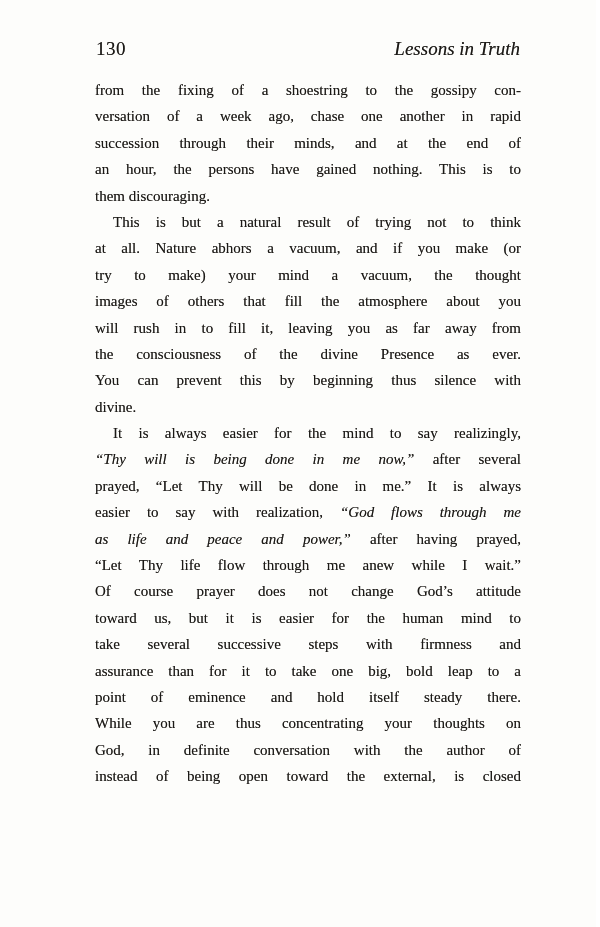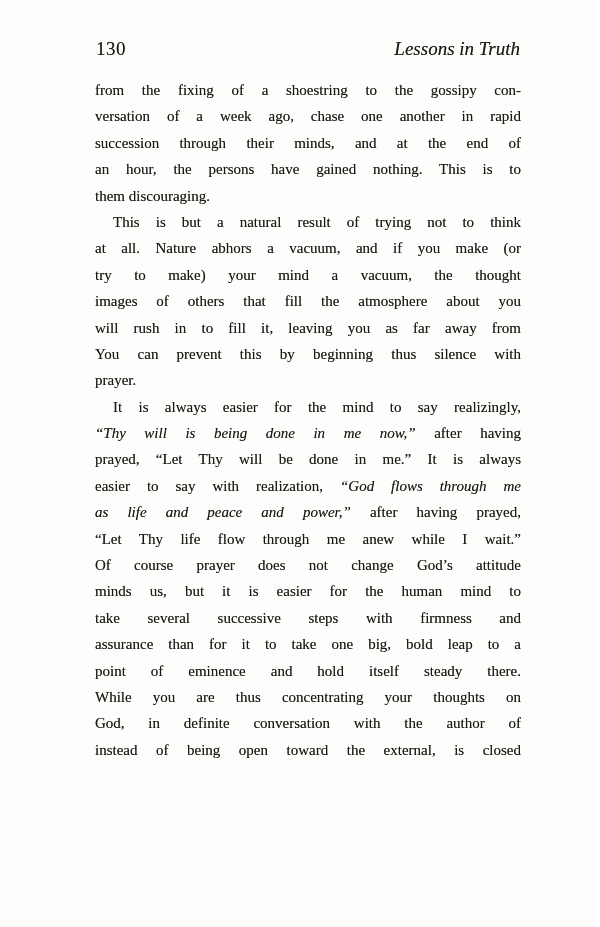--- a/index.html
+++ b/index.html
@@ -76,30 +76,31 @@
       <div class="line j"><span>from the fixing of a shoestring to the gossipy con-</span></div>
       <div class="line j"><span>versation of a week ago, chase one another in rapid</span></div>
       <div class="line j"><span>succession through their minds, and at the end of</span></div>
       <div class="line j"><span>an hour, the persons have gained nothing. This is to</span></div>
       <div class="line l"><span>them discouraging.</span></div>
       <div class="line j ind"><span>This is but a natural result of trying not to think</span></div>
       <div class="line j"><span>at all. Nature abhors a vacuum, and if you make (or</span></div>
       <div class="line j"><span>try to make) your mind a vacuum, the thought</span></div>
       <div class="line j"><span>images of others that fill the atmosphere about you</span></div>
       <div class="line j"><span>will rush in to fill it, leaving you as far away from</span></div>
+      <div class="line j"><span>the consciousness of the divine Presence as ever.</span></div>
       <div class="line j"><span>You can prevent this by beginning thus silence with</span></div>
-      <div class="line l"><span>prayer.</span></div>
+      <div class="line l"><span>divine.</span></div>
       <div class="line j ind"><span>It is always easier for the mind to say realizingly,</span></div>
-      <div class="line j"><span class="it">“Thy will is being done in me now,”</span><span> after having</span></div>
+      <div class="line j"><span class="it">“Thy will is being done in me now,”</span><span> after several</span></div>
       <div class="line j"><span>prayed, “Let Thy will be done in me.” It is always</span></div>
       <div class="line j"><span>easier to say with realization, </span><span class="it">“God flows through me</span></div>
       <div class="line j"><span class="it">as life and peace and power,”</span><span> after having prayed,</span></div>
       <div class="line j"><span>“Let Thy life flow through me anew while I wait.”</span></div>
       <div class="line j"><span>Of course prayer does not change God’s attitude</span></div>
-      <div class="line j"><span>minds us, but it is easier for the human mind to</span></div>
+      <div class="line j"><span>toward us, but it is easier for the human mind to</span></div>
       <div class="line j"><span>take several successive steps with firmness and</span></div>
       <div class="line j"><span>assurance than for it to take one big, bold leap to a</span></div>
       <div class="line j"><span>point of eminence and hold itself steady there.</span></div>
       <div class="line j"><span>While you are thus concentrating your thoughts on</span></div>
       <div class="line j"><span>God, in definite conversation with the author of</span></div>
       <div class="line j"><span>instead of being open toward the external, is closed</span></div>
     </div>
 </div>
 
 </body></html>

